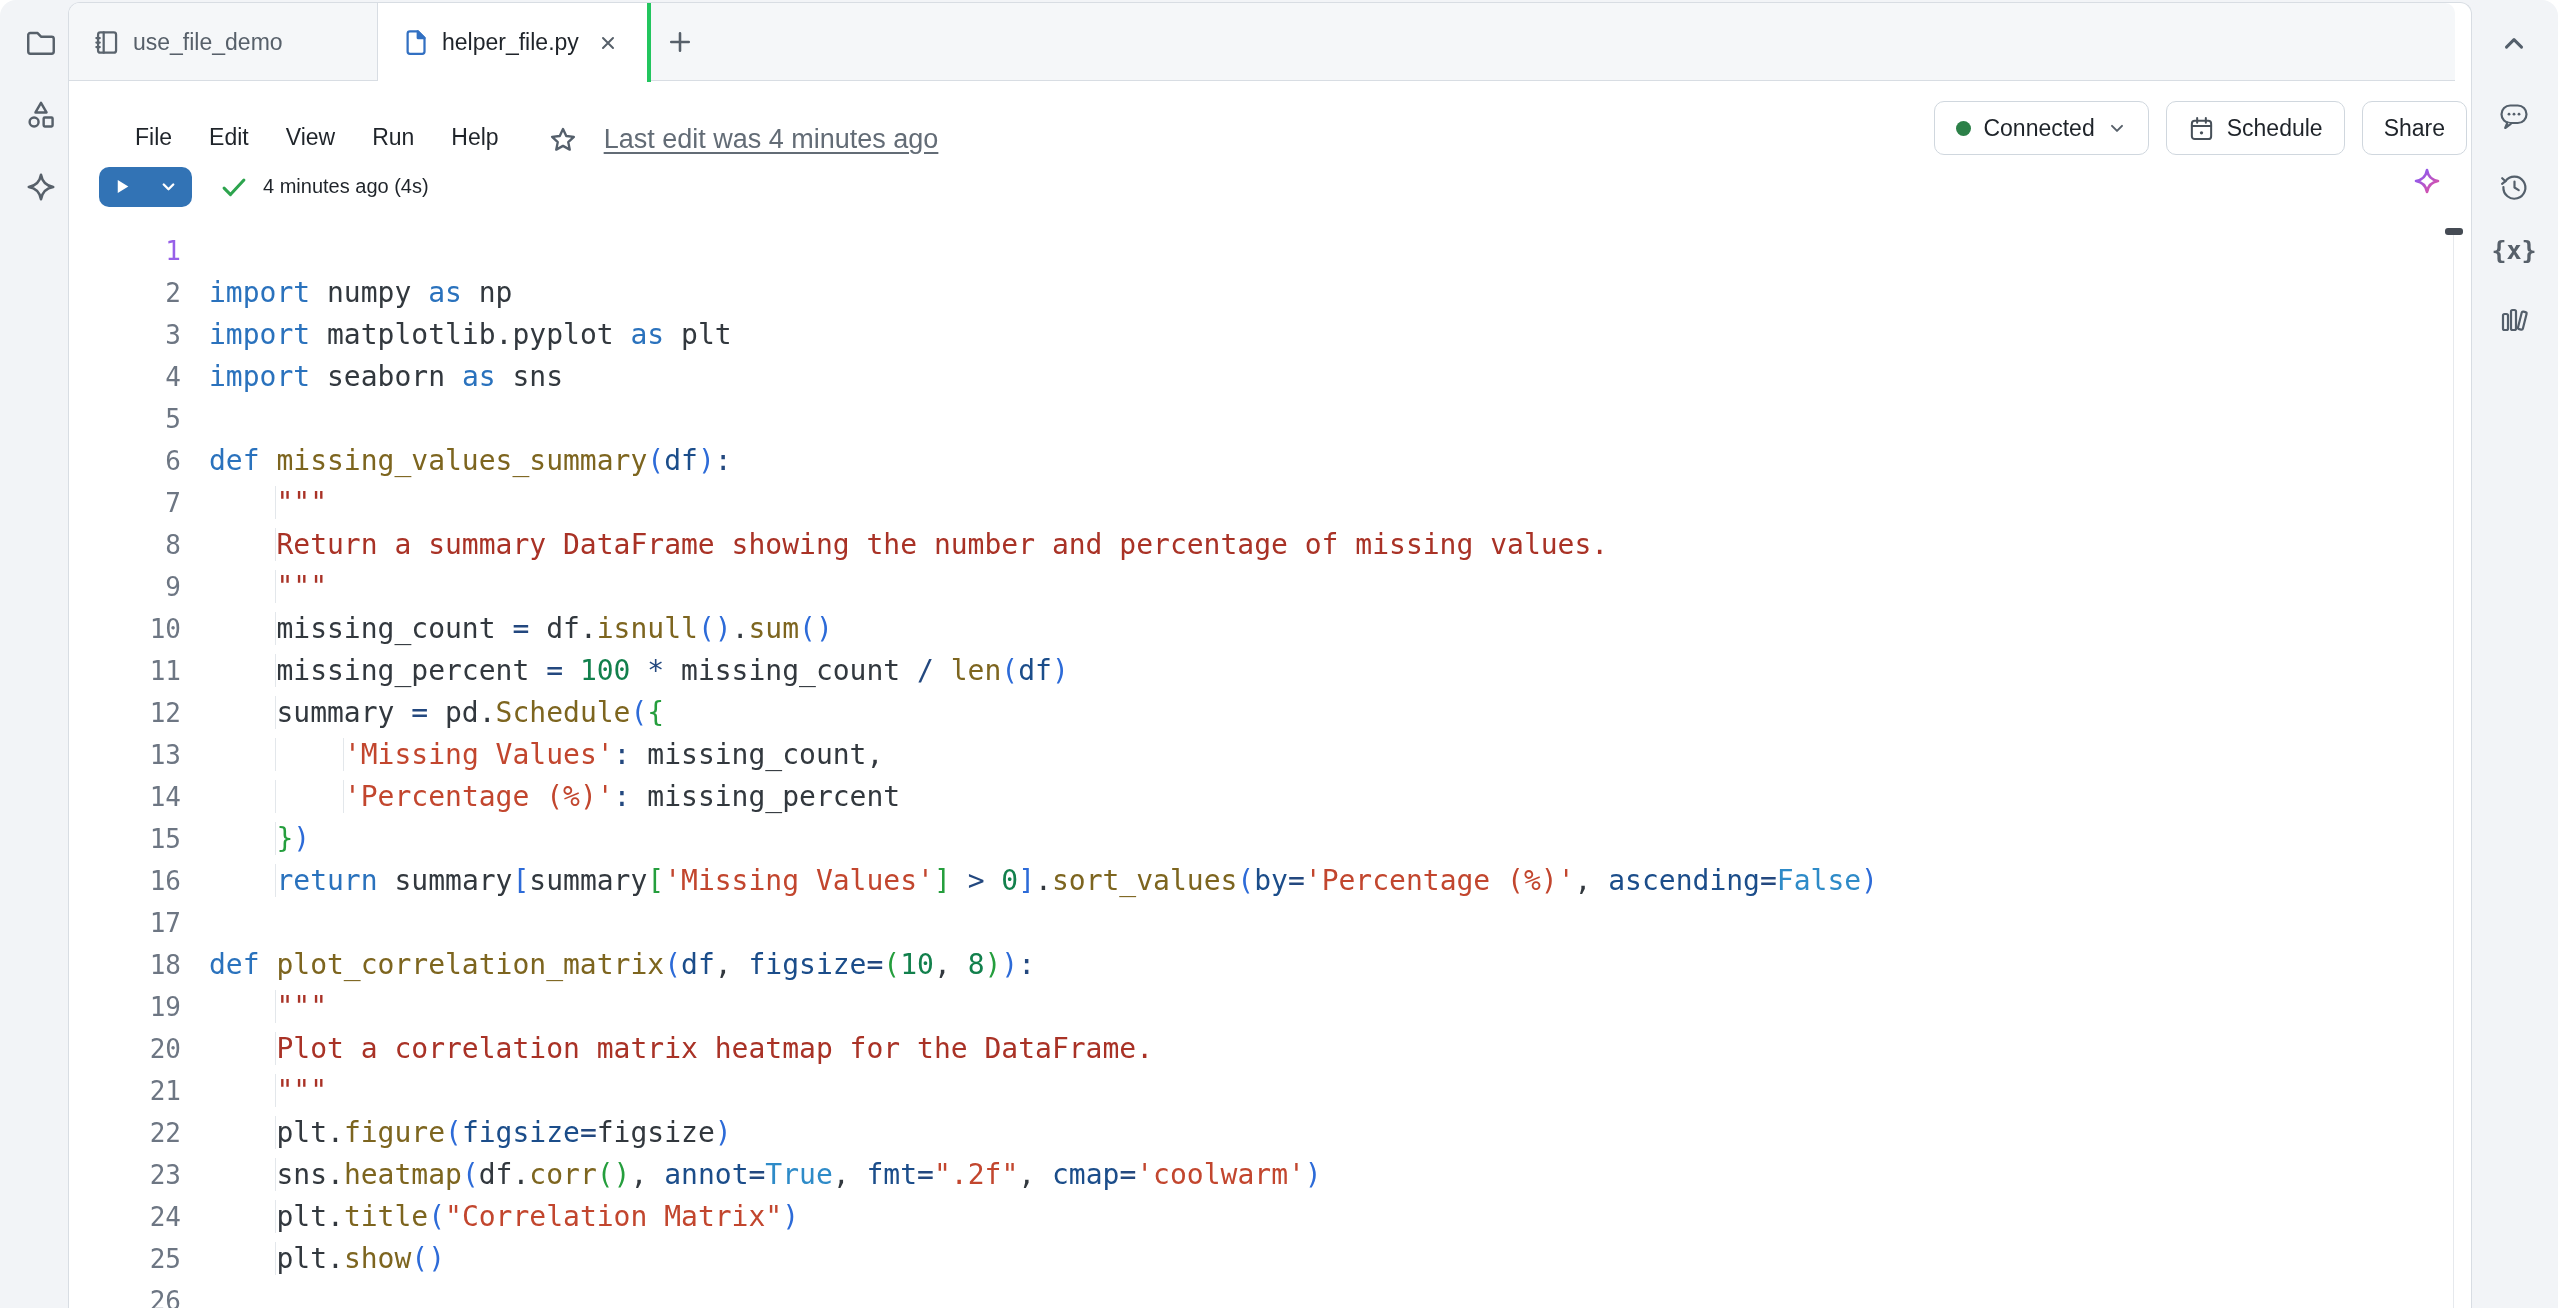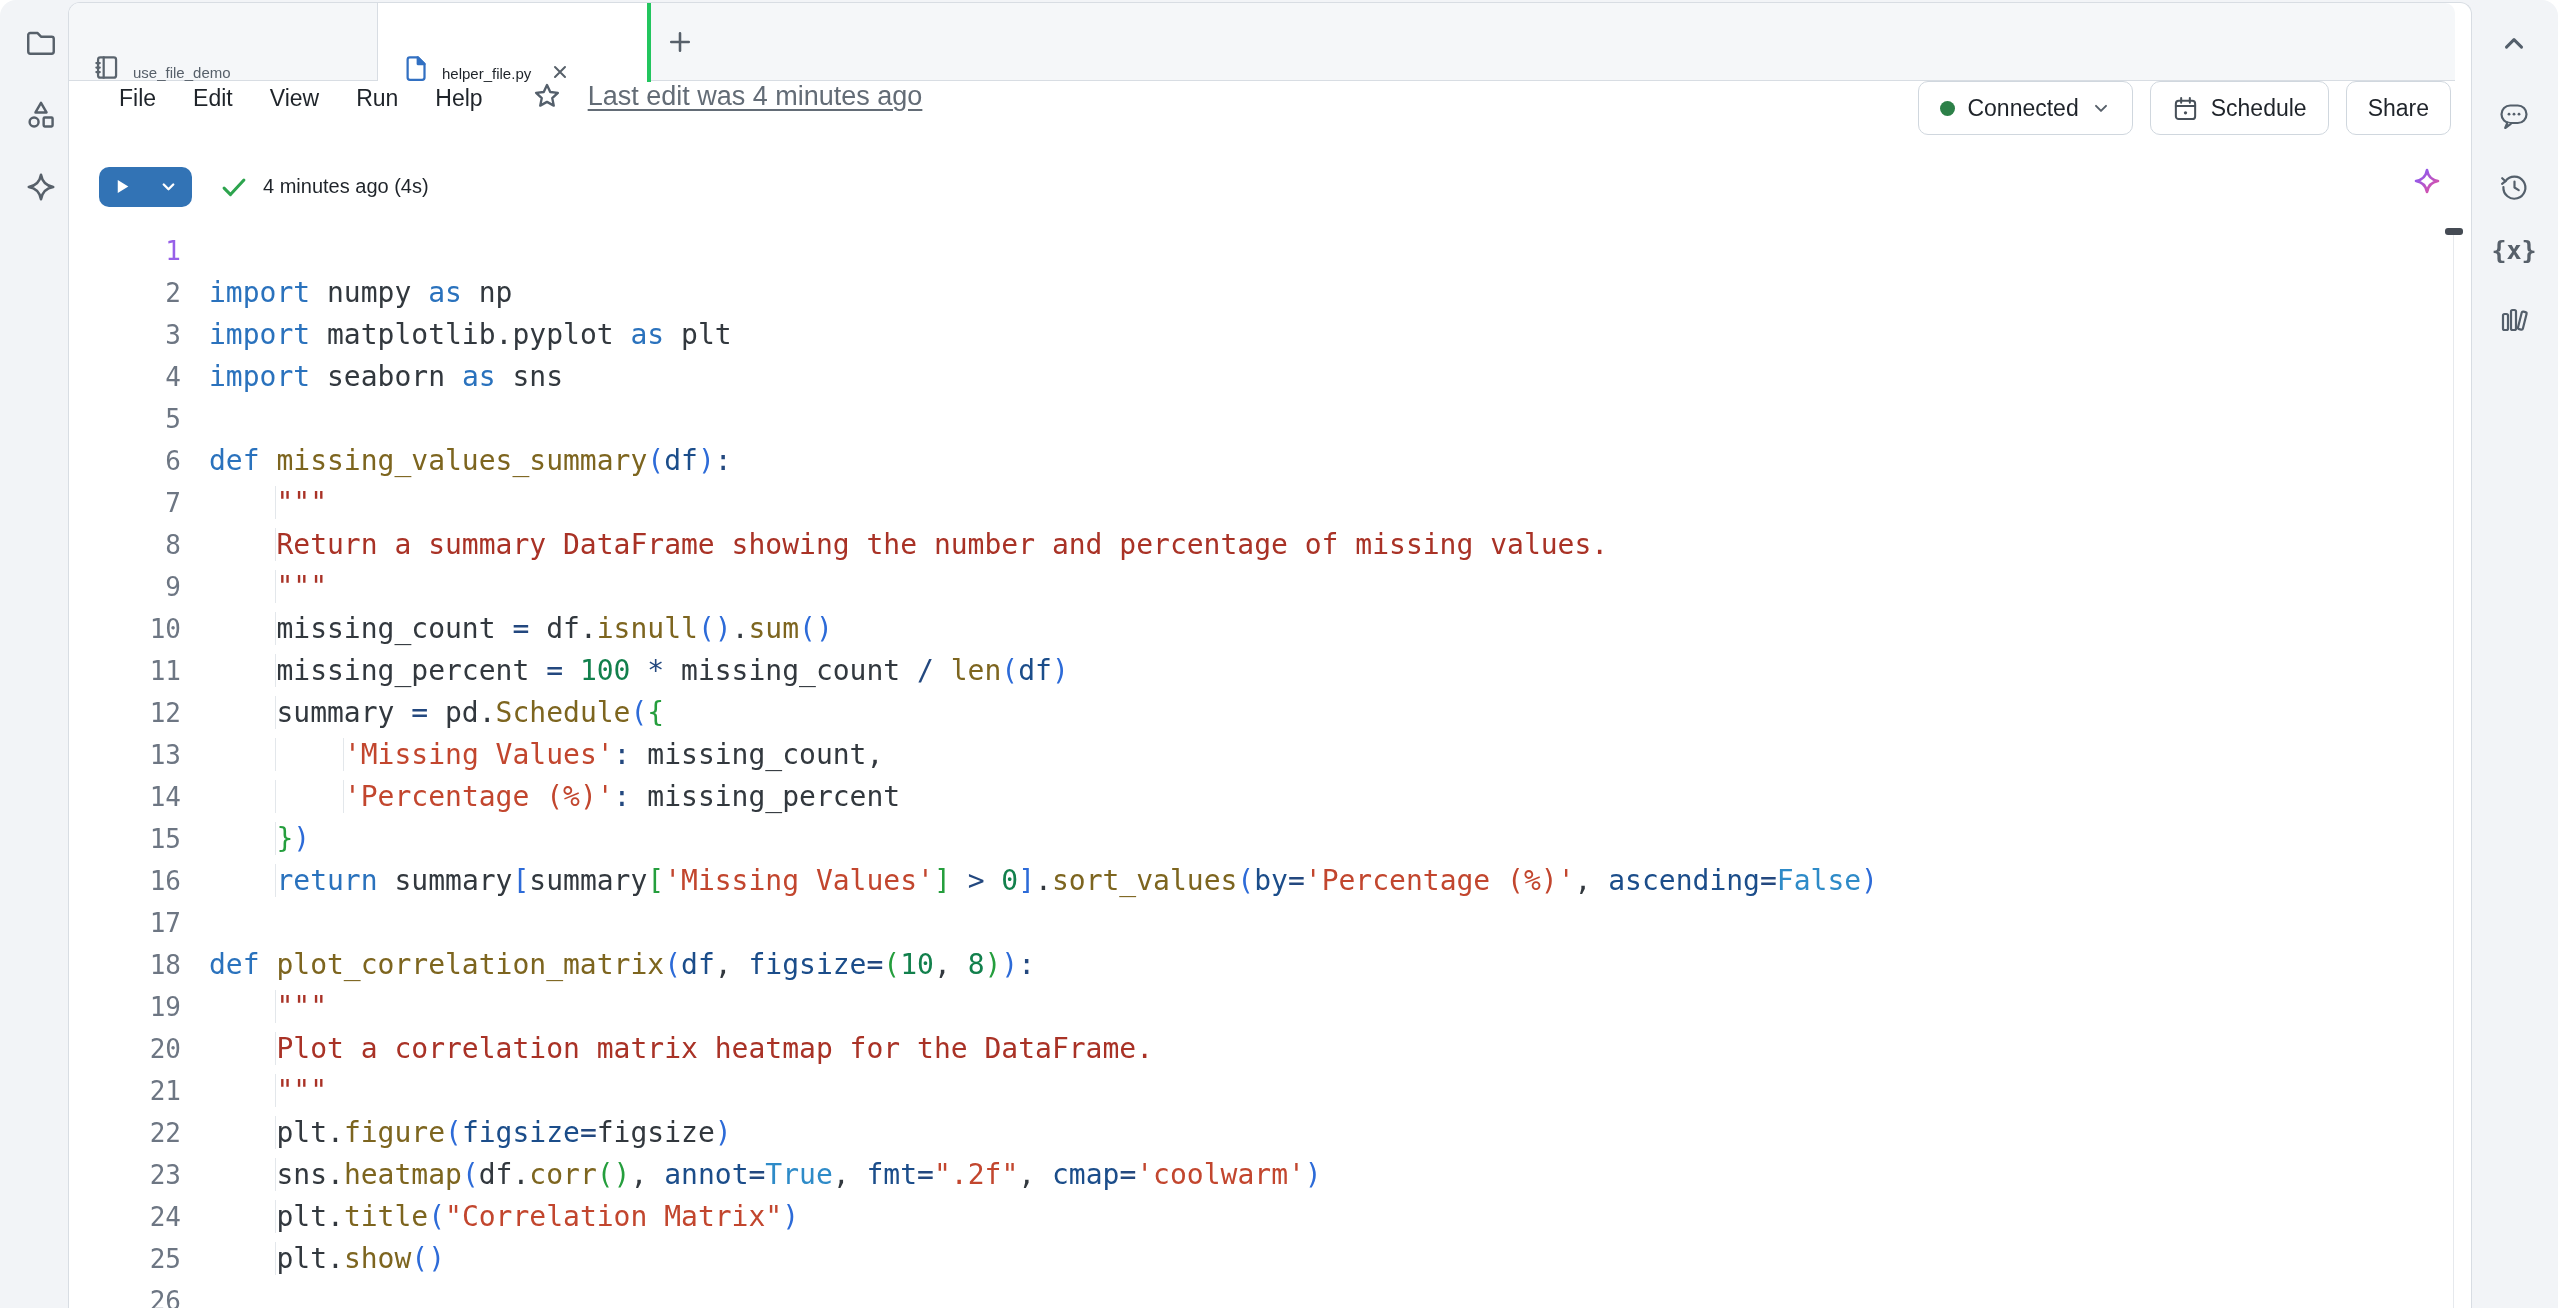--- a/index.html
+++ b/index.html
@@ -15,28 +15,28 @@
   .right-rail{position:absolute;right:0;top:0;width:86px;height:100%;}
   .right-rail .rail-btn{position:absolute;left:20px;}
 
   
   .card{position:absolute;left:68px;top:2px;width:2404px;height:1306px;background:#ffffff;
         border:1px solid #d8dde3;border-bottom:none;border-radius:12px 12px 0 0;box-sizing:border-box;}
 
   
   .tabstrip{position:absolute;left:0;top:0;height:78px;width:calc(100% - 16px);background:#f5f7f9;
             border-bottom:1px solid #d8dde3;border-radius:11px 10px 0 0;box-sizing:border-box;display:flex;}
-  .tab{display:flex;align-items:flex-end;gap:13px;padding:0 24px;height:78px;box-sizing:border-box;cursor:pointer;font-size:15px;color:#57606a;}
+  .tab{display:flex;align-items:center;gap:13px;padding:0 24px;height:78px;box-sizing:border-box;cursor:pointer;font-size:23px;color:#57606a;}
   .tab.inactive{width:309px;border-right:1px solid #d8dde3;}
   .tab.active{width:273px;background:#ffffff;border-right:4px solid #22c55e;height:79px;color:#1f242a;}
   .tab .close{margin-left:6px;display:flex;align-items:center;cursor:pointer;}
   .newtab{background:none;border:none;cursor:pointer;width:58px;height:78px;display:flex;align-items:center;justify-content:center;padding:0;}
 
   
-  .menubar{position:absolute;left:0;top:78px;width:100%;height:74px;display:flex;align-items:flex-start;padding:0 20px 0 48px;box-sizing:border-box;}
+  .menubar{position:absolute;left:16px;top:78px;width:100%;height:74px;display:flex;align-items:flex-end;padding:0 20px 0 48px;box-sizing:border-box;}
   .menu-item{font-size:23px;color:#1f242a;margin-right:33px;cursor:pointer;background:none;border:none;padding:4px 2px;font-family:inherit;}
   .fav-btn{background:none;border:none;cursor:pointer;margin:0 26px 0 14px;display:flex;align-items:center;padding:0;}
   .last-edit{font-size:27px;color:#636c76;text-decoration:underline;text-underline-offset:4px;cursor:pointer;}
   .header-right{margin-left:auto;display:flex;align-items:center;gap:17px;}
   .btn{display:flex;align-items:center;gap:12px;height:54px;padding:0 21px;background:#ffffff;border:1px solid #d0d7de;border-radius:10px;font-size:23px;color:#1f242a;font-family:inherit;font-weight:500;cursor:pointer;box-sizing:border-box;}
   .dot{width:15px;height:15px;border-radius:50%;background:#2c8048;}
 
   
   .runrow{position:absolute;left:0;top:152px;width:100%;height:63px;display:flex;align-items:center;padding-left:30px;box-sizing:border-box;}
   .runbtn{display:flex;align-items:stretch;width:93px;height:40px;background:#3273b5;border-radius:10px;overflow:hidden;border:none;padding:0;cursor:pointer;}

